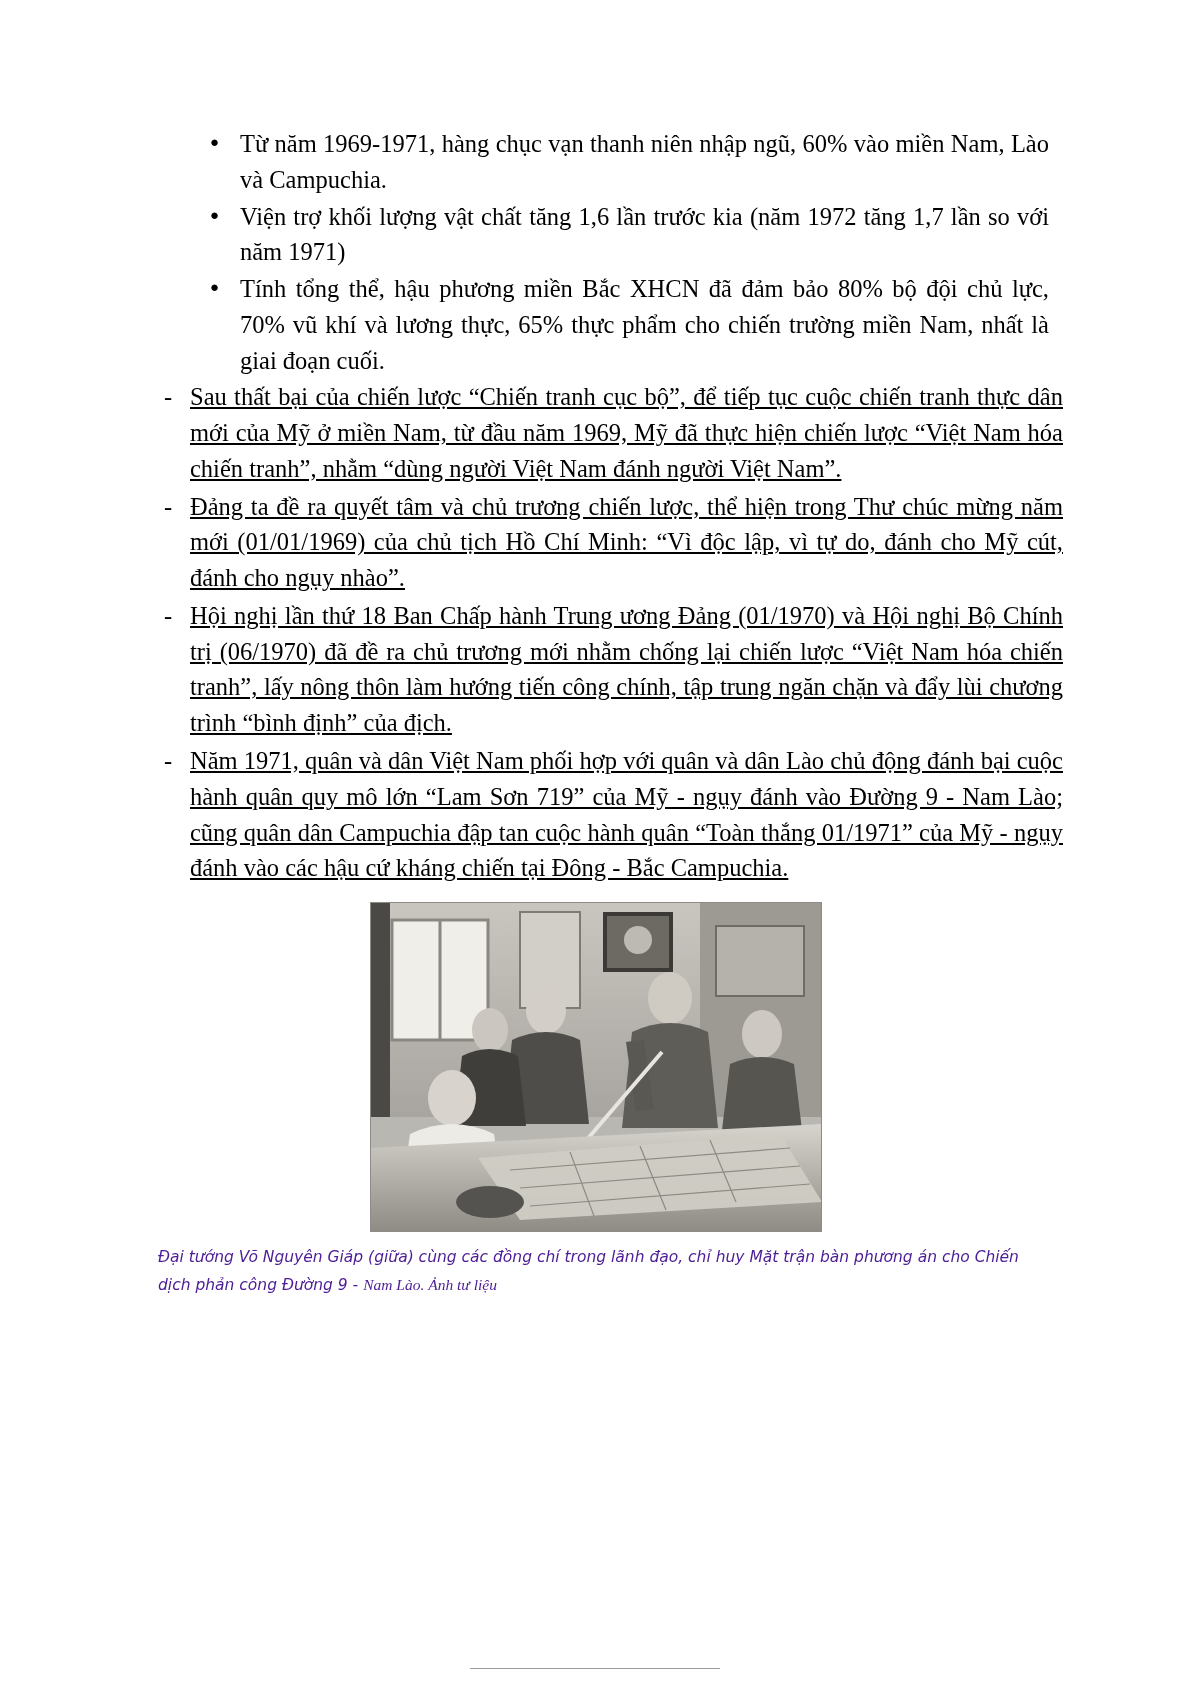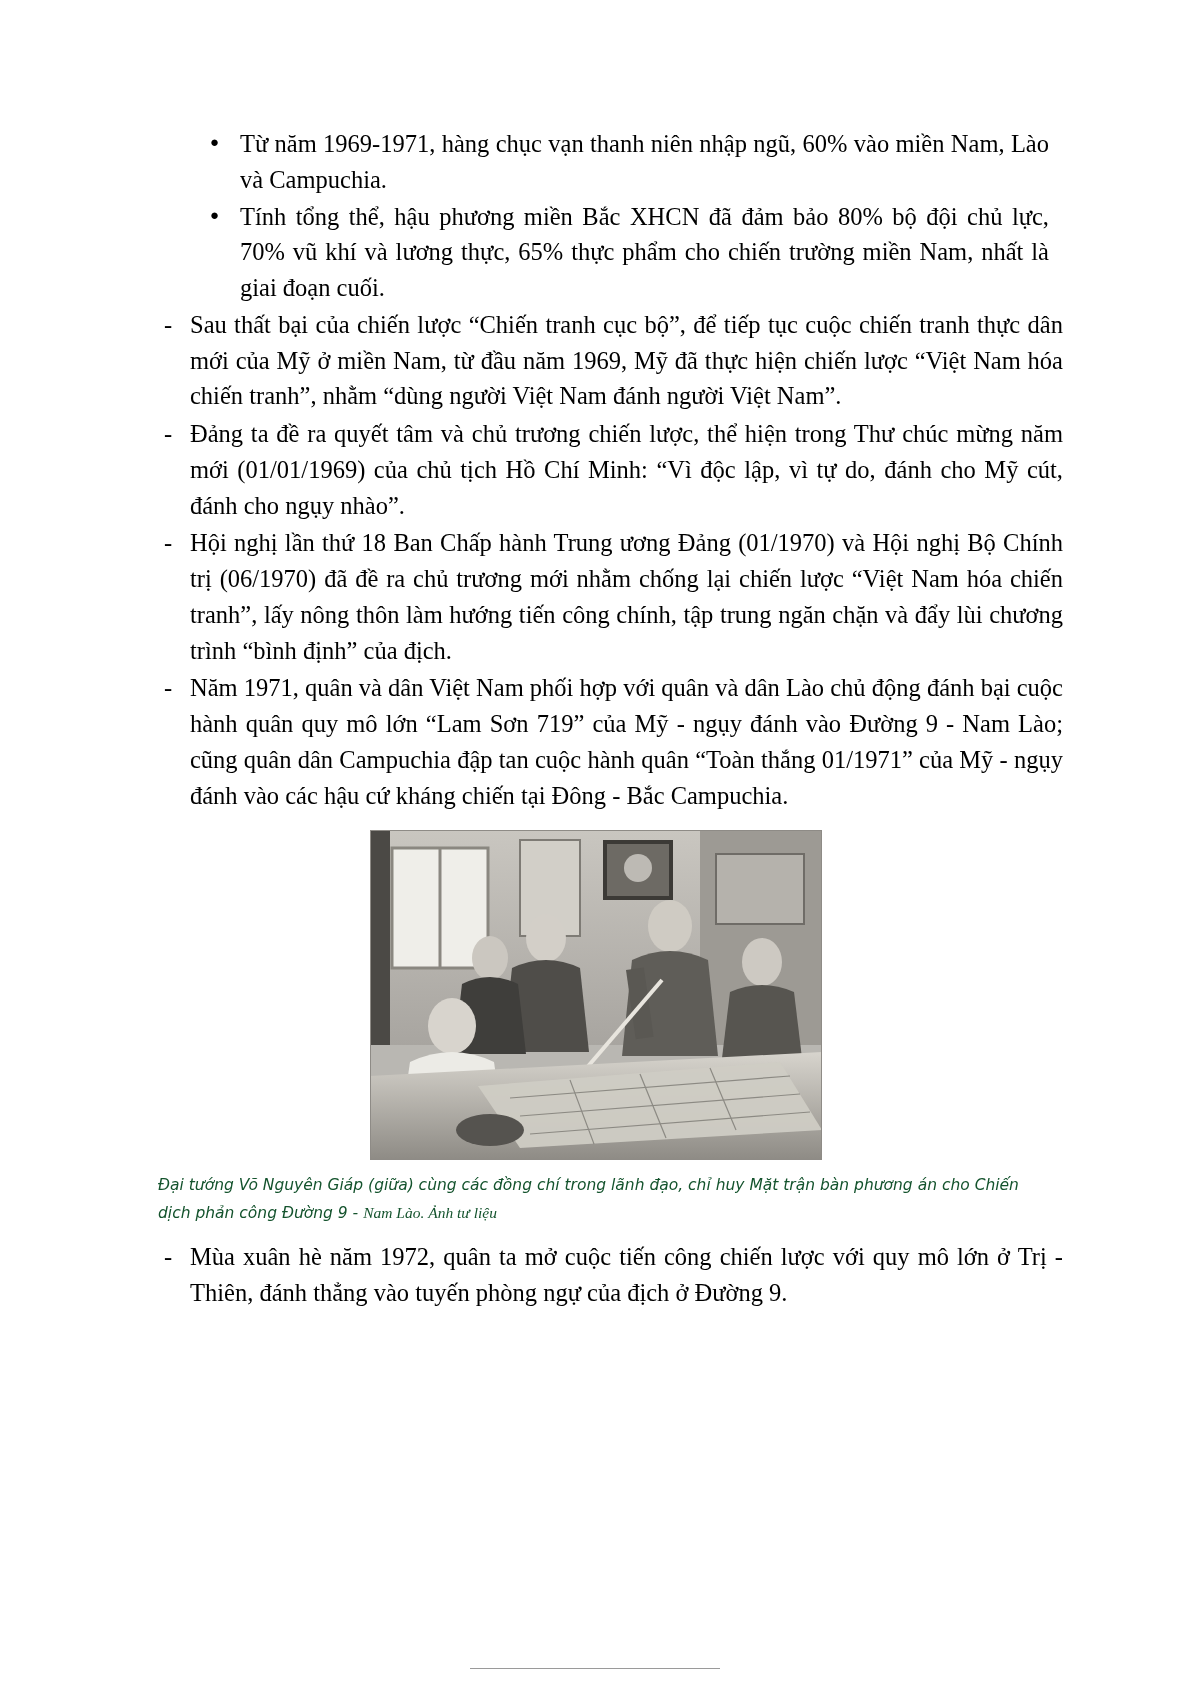--- a/index.html
+++ b/index.html
@@ -55,20 +55,21 @@
     padding: 0;
   }
   ul.dash-list > li {
     position: relative;
     padding-left: 62px;
     font-size: 24.5px;
     line-height: 1.46;
     text-align: justify;
     text-justify: inter-word;
     margin: 0 0 2px 0;
+    text-decoration: underline;
   }
   ul.dash-list > li::before {
     content: "-";
     position: absolute;
     left: 36px;
     top: 0;
     font-size: 24.5px;
   }
 
   
@@ -99,21 +100,21 @@
   }
   .photo svg { display: block; }
   .caption {
     margin: 12px 0 12px 30px;
     width: 880px;
     font-family: "DejaVu Sans", sans-serif;
     font-size: 15.5px;
     line-height: 1.75;
     font-style: italic;
     text-align: left;
-    color: #14532d;
+    color: #4c1d95;
   }
   .caption .src {
     font-family: "Liberation Serif", serif;
     font-style: italic;
     font-size: 15.5px;
   }
 
   
   .page-bottom-rule {
     position: absolute;
@@ -125,20 +126,21 @@
   }
 </style>
 </head>
 <body>
 
 <div class="page">
   <div class="content">
 
     <ul class="disc-list">
       <li>Từ năm 1969-1971, hàng chục vạn thanh niên nhập ngũ, 60% vào miền Nam, Lào và Campuchia.</li>
+      <li>Viện trợ khối lượng vật chất tăng 1,6 lần trước kia (năm 1972 tăng 1,7 lần so với năm 1971)</li>
       <li>Tính tổng thể, hậu phương miền Bắc XHCN đã đảm bảo 80% bộ đội chủ lực, 70% vũ khí và lương thực, 65% thực phẩm cho chiến trường miền Nam, nhất là giai đoạn cuối.</li>
     </ul>
 
 
     <ul class="dash-list">
       <li>Sau thất bại của chiến lược “Chiến tranh cục bộ”, để tiếp tục cuộc chiến tranh thực dân mới của Mỹ ở miền Nam, từ đầu năm 1969, Mỹ đã thực hiện chiến lược “Việt Nam hóa chiến tranh”, nhằm “dùng người Việt Nam đánh người Việt Nam”.</li>
       <li>Đảng ta đề ra quyết tâm và chủ trương chiến lược, thể hiện trong Thư chúc mừng năm mới (01/01/1969) của chủ tịch Hồ Chí Minh: “Vì độc lập, vì tự do, đánh cho Mỹ cút, đánh cho ngụy nhào”.</li>
       <li>Hội nghị lần thứ 18 Ban Chấp hành Trung ương Đảng (01/1970) và Hội nghị Bộ Chính trị (06/1970) đã đề ra chủ trương mới nhằm chống lại chiến lược “Việt Nam hóa chiến tranh”, lấy nông thôn làm hướng tiến công chính, tập trung ngăn chặn và đẩy lùi chương trình “bình định” của địch.</li>
       <li>Năm 1971, quân và dân Việt Nam phối hợp với quân và dân Lào chủ động đánh bại cuộc hành quân quy mô lớn “Lam Sơn 719” của Mỹ - ngụy đánh vào Đường 9 - Nam Lào; cũng quân dân Campuchia đập tan cuộc hành quân “Toàn thắng 01/1971” của Mỹ - ngụy đánh vào các hậu cứ kháng chiến tại Đông - Bắc Campuchia.</li>
     </ul>
@@ -215,19 +217,18 @@
 
           <rect x="0" y="0" width="452" height="330" fill="none" stroke="#8e8b86" stroke-width="2"></rect>
         </svg>
       </div>
       <div class="caption">
         <span>Đại tướng Võ Nguyên Giáp (giữa) cùng các đồng chí trong lãnh đạo, chỉ huy Mặt trận bàn phương án cho Chiến dịch phản công Đường 9 - </span><span class="src">Nam Lào. Ảnh tư liệu</span>
       </div>
     </div>
 
     <ul class="dash-list">
-      <li>Mùa xuân hè năm 1972, quân ta mở cuộc tiến công chiến lược với quy mô lớn ở Trị - Thiên, đánh thẳng vào tuyến phòng ngự của địch ở Đường 9.</li>
     </ul>
 
   </div>
 
   <div class="page-bottom-rule"></div>
 </div>
 
 </body></html>

